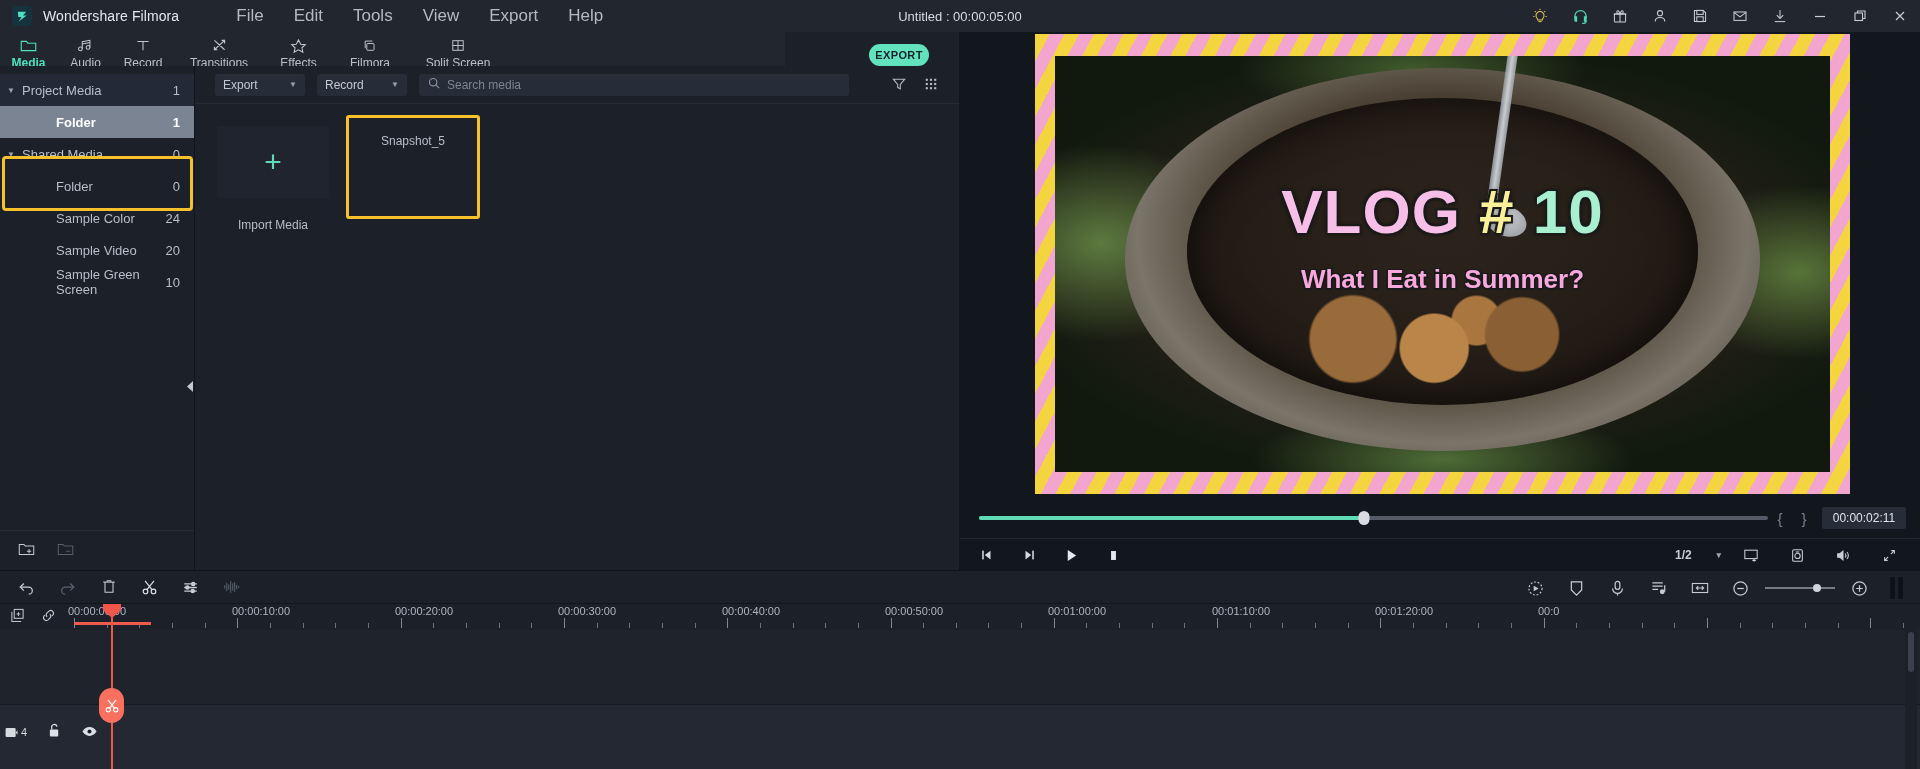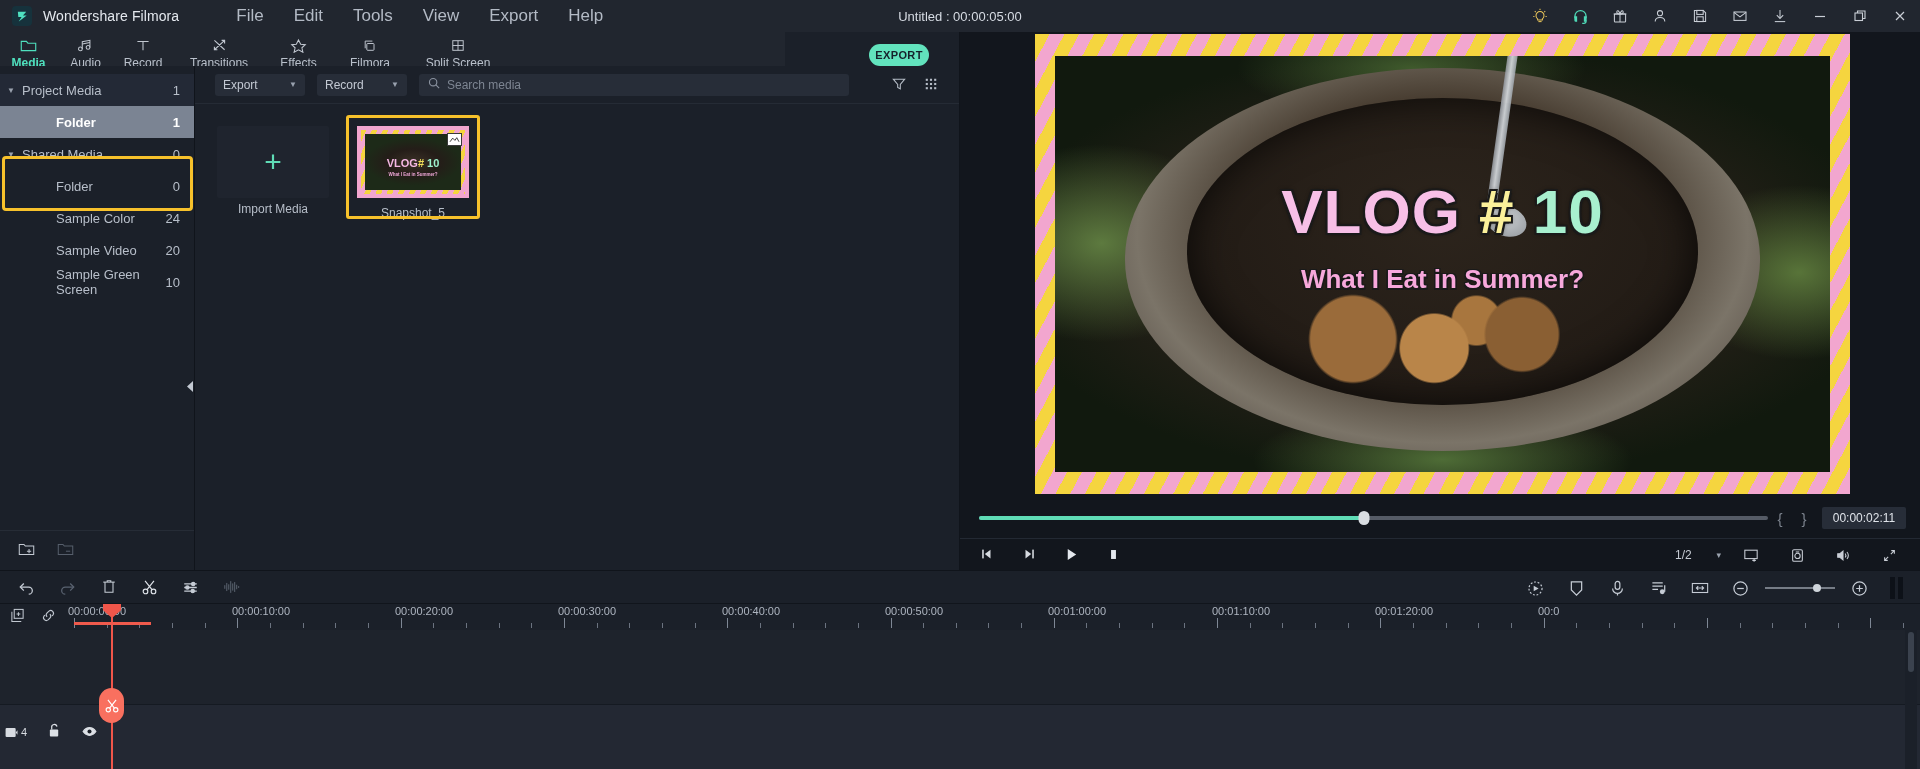--- a/index.html
+++ b/index.html
@@ -115,21 +115,21 @@
   .mt-icons { position:absolute; right:22px; top:0; height:38px; display:flex; align-items:center; gap:18px; }
   .media-grid { padding:22px 0 0 22px; display:flex; gap:10px; }
   .mcard { width:112px; cursor:pointer; }
   .mcard .thumb {
     width:112px; height:72px; background:#23293300; display:flex;
     align-items:center; justify-content:center; border-radius:2px;
   }
   .import-card .thumb { background:#1f242e; }
   .plus { color:#5fdcb6; font-size:30px; font-weight:300; line-height:1; }
   .mcard .cap { font-size:12px; color:#b7bec9; margin-top:8px; text-align:center; }
-  .import-card .cap { margin-top:4px; }
+  .import-card .cap { margin-top:20px; }
   .sel-card { position:relative; margin-left:18px; }
   .sel-ring {
     position:absolute; left:-11px; top:-11px; width:134px; height:104px;
     border:3px solid #f7c12b; border-radius:3px; pointer-events:none;
   }
   .vthumb {
     width:112px; height:72px; position:relative; overflow:hidden;
     border:4px solid #f2a6cf; box-sizing:border-box;
     background:
       repeating-linear-gradient(115deg, #f5d53f 0 5px, #f2a6cf 5px 10px);
@@ -236,21 +236,21 @@
     background:#d9dde2; border-radius:6px; transform:translateX(-50%); cursor:pointer;
   }
   .brace { color:#7b828d; font-size:15px; width:24px; text-align:center; cursor:pointer; }
   .tc-box {
     width:84px; height:22px; background:#272d38; border-radius:2px;
     display:flex; align-items:center; justify-content:center;
     font-size:12px; color:#dfe3e9; margin-left:6px; margin-right:4px;
   }
   .pcontrols {
     position:absolute; left:0; top:506px; width:960px; height:32px;
-    border-top:1px solid #232933; display:flex; align-items:flex-end;
+    border-top:1px solid #232933; display:flex; align-items:flex-start;font-weight:bold;
   }
   .pbtn { width:42px; height:32px; display:flex; align-items:center; justify-content:center; cursor:pointer; }
   .pright { position:absolute; right:10px; top:0; height:32px; display:flex; align-items:center; gap:4px; }
   .ratio {
     width:56px; height:20px; display:flex; align-items:center;
     justify-content:space-between; font-size:12px; color:#c6cbd4; padding:0 5px; cursor:pointer;
   }
 
   
   .tl-toolbar {
@@ -577,33 +577,20 @@
     <div class="media-grid">
       <div class="mcard import-card">
         <div class="thumb">
           <span class="plus">+</span>
         </div>
         <div class="cap">Import Media</div>
       </div>
 
       <div class="mcard sel-card">
         <div class="sel-ring"></div>
-        <div class="vthumb">
-          <div class="vthumb-inner">
-            <div class="vt-text">
-              <span class="p">VLOG</span><span class="y">#</span><span class="g"> 10</span>
-            </div>
-            <div class="vt-sub">What I Eat in Summer?</div>
-          </div>
-          <div class="thumb-badge">
-            <svg width="11" height="9" viewBox="0 0 12 10" fill="none" stroke="#2b2b2b" stroke-width="1">
-                <path d="M1 7.5l3-4 2.5 2.5L8.5 3l2.5 4.5"></path>
-              </svg>
-          </div>
-        </div>
         <div class="cap">Snapshot_5</div>
       </div>
     </div>
   </div>
 
   <div class="panel-divider"></div>
 
   <div class="preview">
     <div class="video-frame">
       <div class="video-inner">

